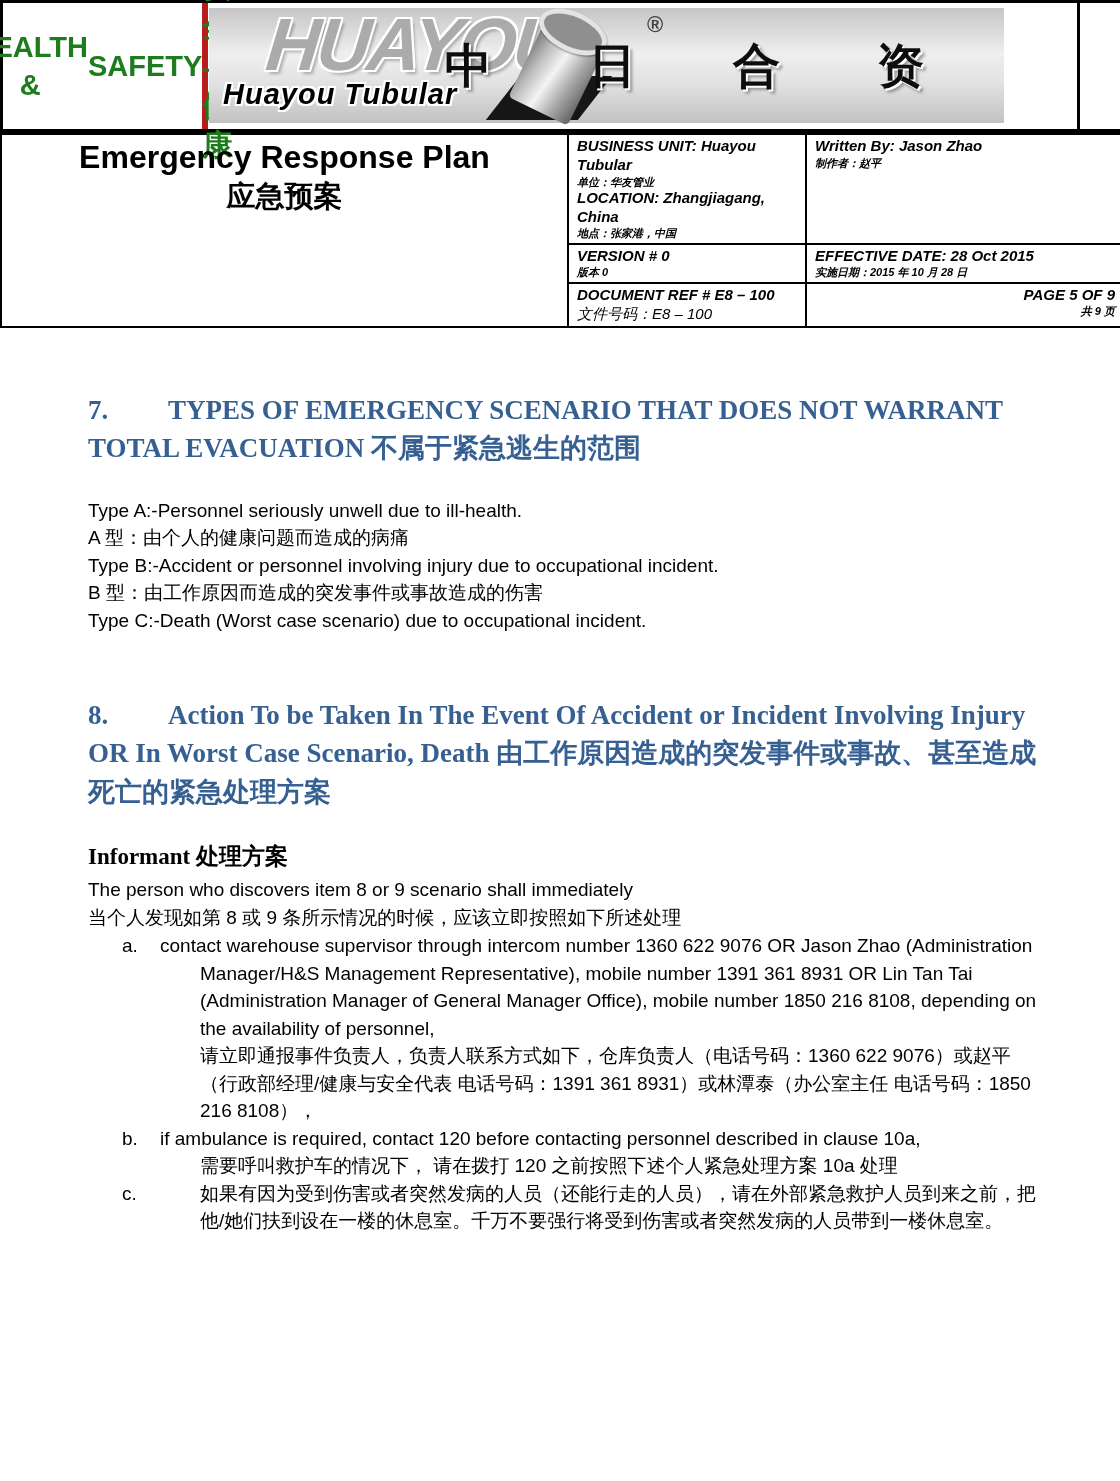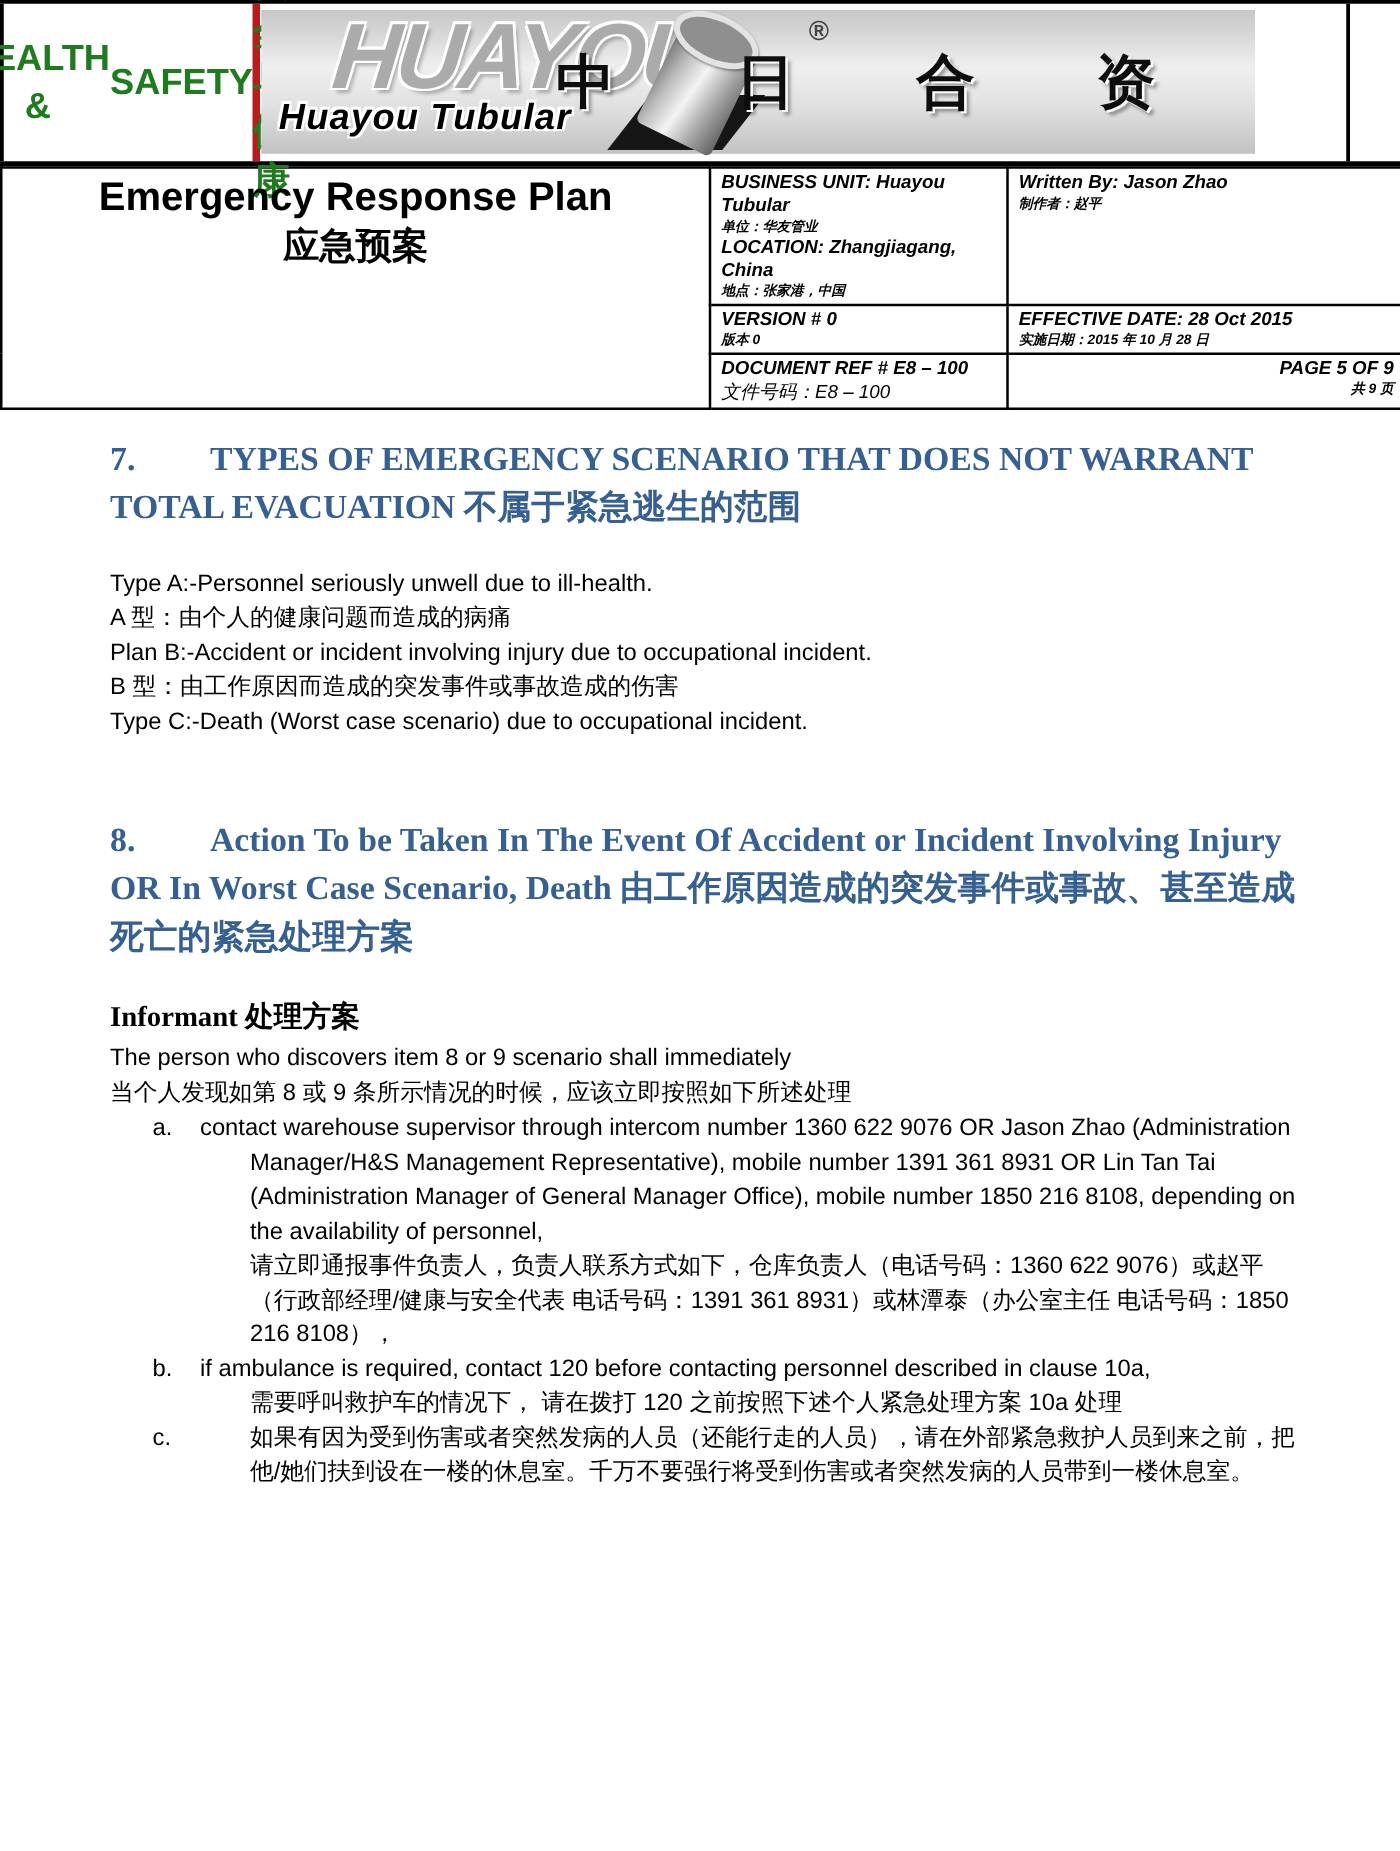--- a/index.html
+++ b/index.html
@@ -41,21 +41,21 @@
   .title-en{font-size:32px;font-weight:bold;line-height:1.25;}
   .title-zh{font-size:29px;font-weight:bold;}
   td.mid-cell{width:220px;}
   td.right-cell{width:300px;}
   .cell-en{font-size:15px;font-weight:bold;font-style:italic;line-height:1.25;}
   .cell-zh{font-size:11px;font-weight:bold;font-style:italic;line-height:1.3;}
   .cell-zh-big{font-size:15px;font-weight:normal;font-style:italic;line-height:1.3;}
   .page-cell{text-align:right;}
 
   
-  .body-area{padding:20px 80px 0 88px;}
+  .body-area{padding:20px 80px 0 88px;margin-top:43px;}
   .sec-heading{font-family:"Liberation Serif",serif;font-weight:bold;font-size:27px;
                color:#376092;line-height:1.42;}
   .h-num{display:inline-block;width:80px;}
   .types-block{margin-top:29px;font-size:19px;line-height:27.5px;}
   .sec8{margin-top:62px;}
   .informant{margin-top:30px;}
   .sub-heading{font-family:"Liberation Serif",serif;font-weight:bold;font-size:23px;color:#000;}
   .intro{font-size:19px;line-height:27.5px;margin-top:4px;}
   .abc-list{margin-top:1px;font-size:19px;line-height:27.5px;}
   .li{position:relative;padding-left:112px;}
@@ -131,21 +131,21 @@
 
 <div class="body-area">
 
   <div class="sec-heading">
     <span class="h-num">7.</span><span>TYPES OF EMERGENCY SCENARIO THAT DOES NOT WARRANT TOTAL EVACUATION 不属于紧急逃生的范围</span>
   </div>
 
   <div class="types-block">
     <div>Type A:-Personnel seriously unwell due to ill-health.</div>
     <div>A 型：由个人的健康问题而造成的病痛</div>
-    <div>Plan B:-Accident or incident involving injury due to occupational incident.</div>
+    <div>Type B:-Accident or personnel involving injury due to occupational incident.</div>
     <div>B 型：由工作原因而造成的突发事件或事故造成的伤害</div>
     <div>Type C:-Death (Worst case scenario) due to occupational incident.</div>
   </div>
 
   <div class="sec-heading sec8">
     <span class="h-num">8.</span><span>Action To be Taken In The Event Of Accident or Incident Involving Injury OR In Worst Case Scenario, Death 由工作原因造成的突发事件或事故、甚至造成死亡的紧急处理方案</span>
   </div>
 
   <div class="informant">
     <div class="sub-heading">Informant 处理方案</div>

